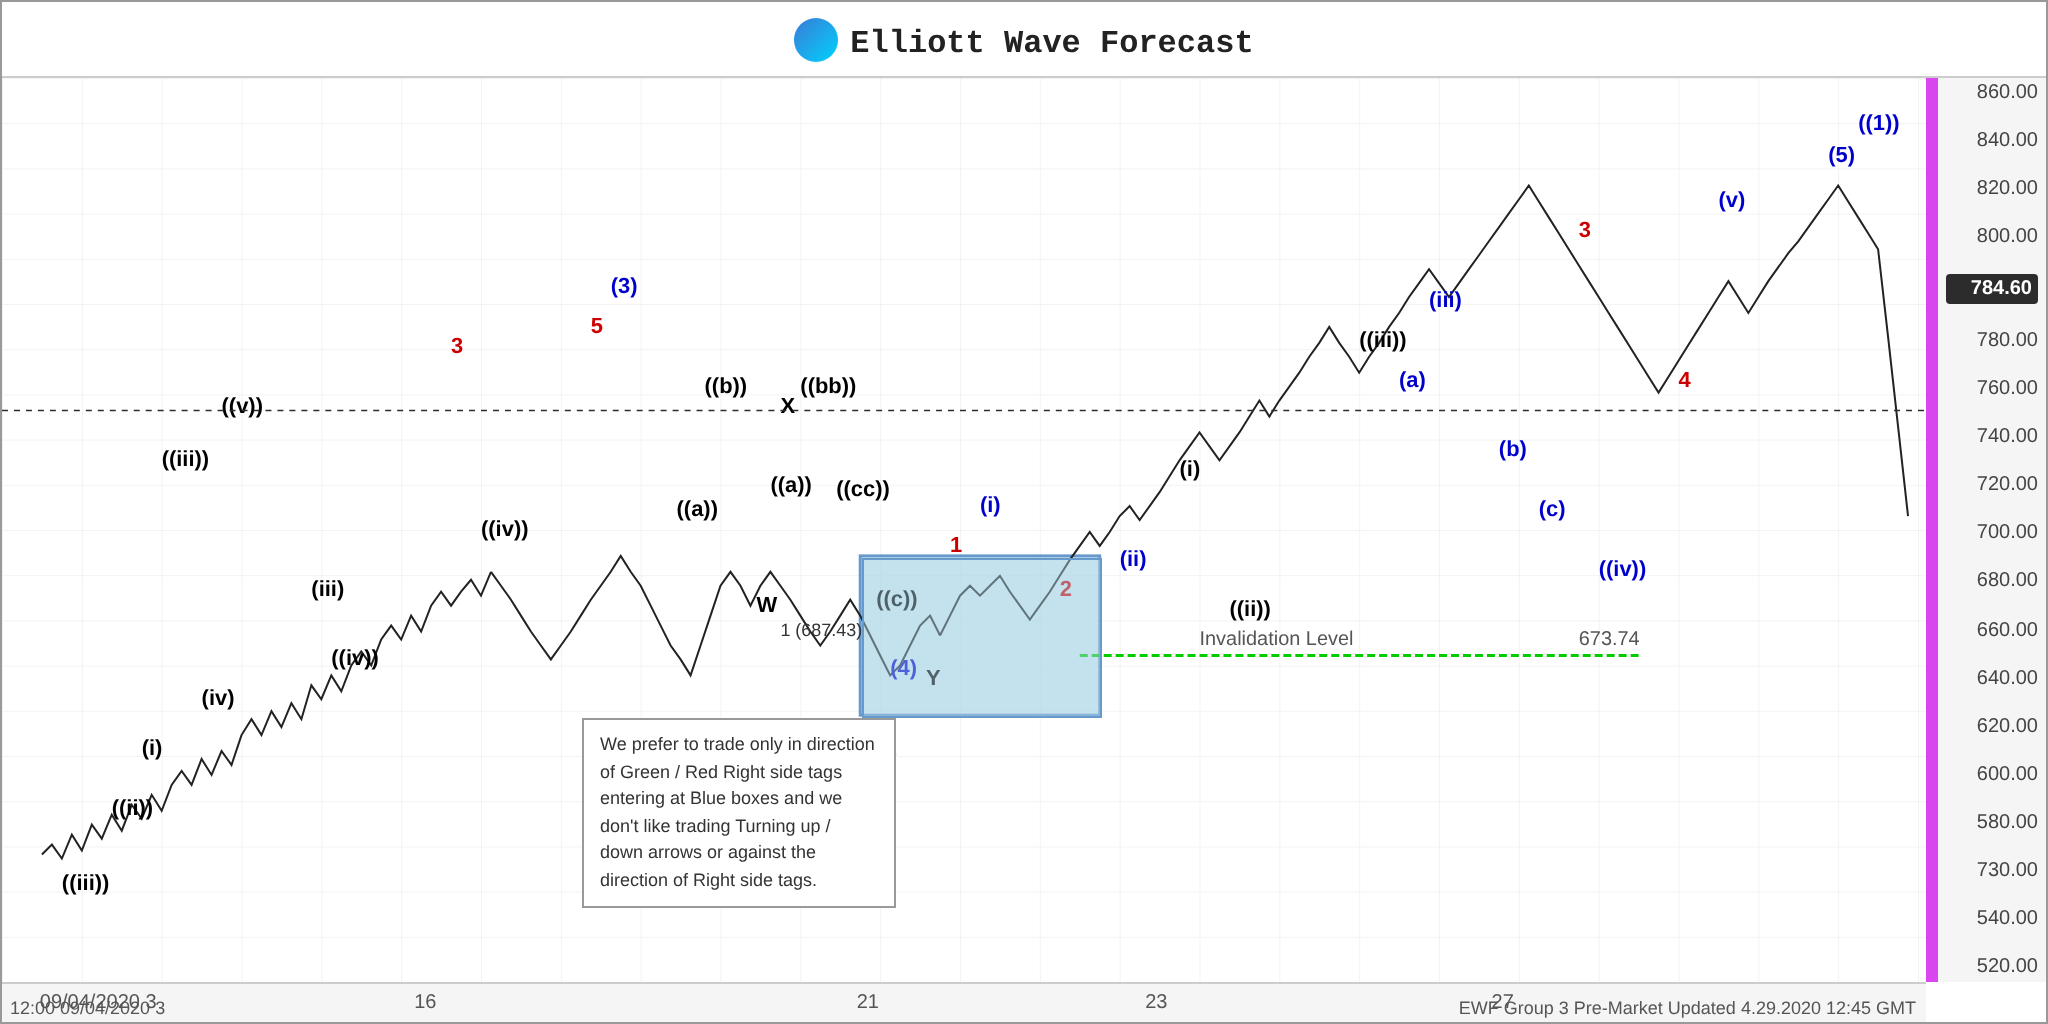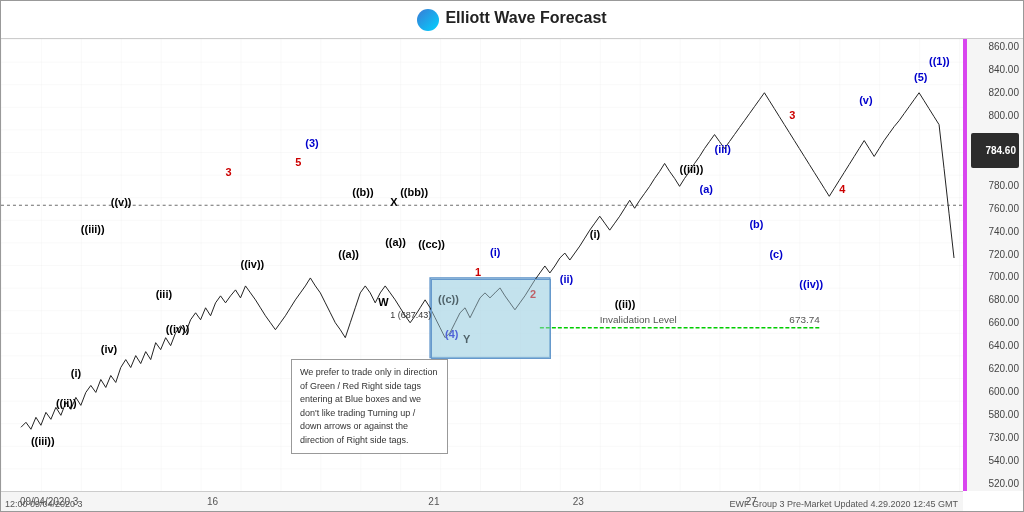--- a/index.html
+++ b/index.html
@@ -34,22 +34,23 @@
     #title-left {
       position: absolute;
       left: 8px;
       top: 8px;
       font-size: 12px;
       font-weight: bold;
       color: #333;
     }
     #logo-area {
       display: flex;
-      align-items: flex-start;
+      align-items: flex-end;
       gap: 6px;
+      font-family: Liberation Mono, monospace;
     }
     #logo-circle {
       width: 22px;
       height: 22px;
       border-radius: 50%;
       background: linear-gradient(135deg, #3a7bd5, #00d2ff);
       display: inline-block;
     }
     #header-title {
       font-size: 16px;
@@ -62,29 +63,29 @@
       top: 38px;
       width: 60px;
       bottom: 20px;
       display: flex;
       flex-direction: column;
       justify-content: space-between;
       padding: 2px 4px;
       font-size: 10px;
       color: #444;
       background: #f5f5f5;
-      border-left: 4px solid #d946ef;
+      border-left: 6px solid #d946ef;
     }
     .price-label {
       text-align: right;
     }
     .price-label.current {
       background: #2c2c2c;
       color: #fff;
-      padding: 12px 3px;
+      padding: 2px 3px;
       border-radius: 2px;
       font-weight: bold;
       text-align: right;
     }
     #time-axis {
       position: absolute;
       bottom: 0;
       left: 0;
       right: 60px;
       height: 20px;

